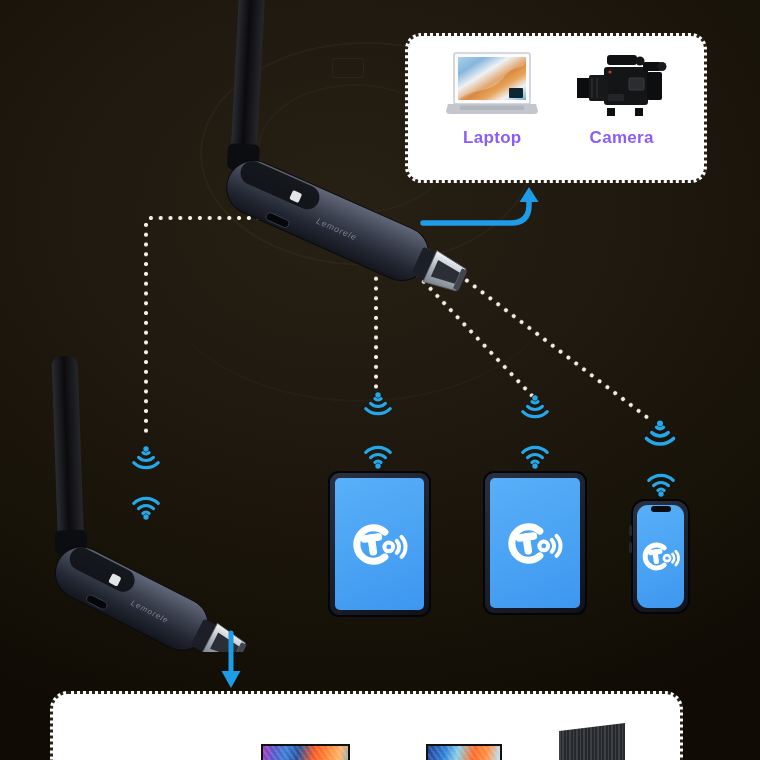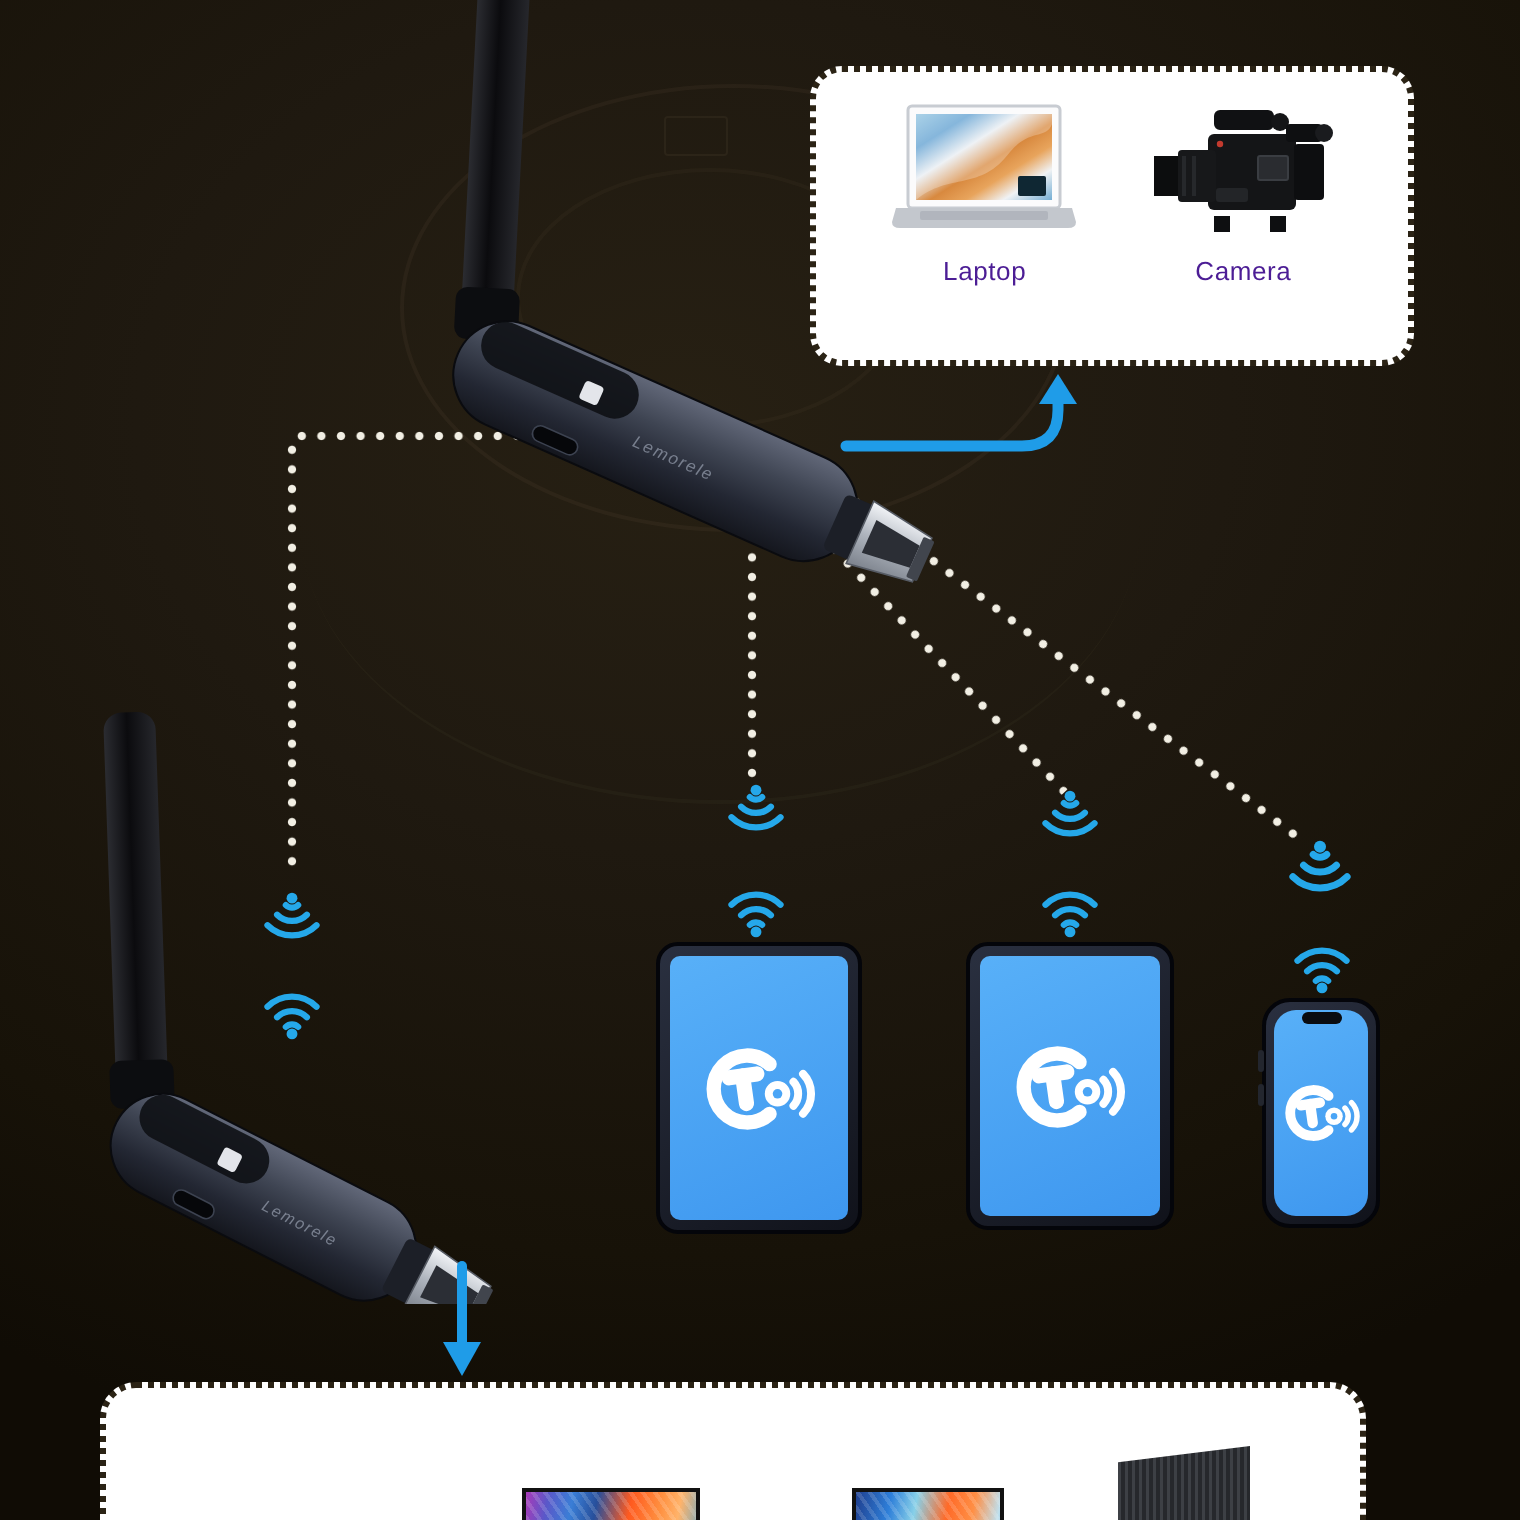--- a/index.html
+++ b/index.html
@@ -20,21 +20,21 @@
   .dots{height:10px;background-image:radial-gradient(circle,#f2efe4 1.8px,transparent 2.3px);background-size:9.8px 10px;background-repeat:repeat-x;}
   .dots-v{width:10px;background-image:radial-gradient(circle,#f2efe4 1.8px,transparent 2.3px);background-size:10px 9.8px;background-repeat:repeat-y;}
   .diag{transform-origin:0 50%;}
   
   .wifi{position:absolute;}
   .wifi.flip{transform:rotate(180deg);}
   
   .card{position:absolute;background:#fff;border:3px dotted #2b2315;border-radius:16px;box-sizing:border-box;}
   .src-card{left:405px;top:33px;width:302px;height:150px;display:flex;justify-content:space-evenly;align-items:flex-start;padding-top:16px;}
   .src-item{display:flex;flex-direction:column;align-items:center;}
-  .src-label{margin-top:6px;font-size:13px;font-weight:400;color:#4c1d95;letter-spacing:.3px;}
+  .src-label{margin-top:6px;font-size:17px;font-weight:700;color:#8b5cf6;letter-spacing:.3px;}
   .out-card{left:50px;top:691px;width:633px;height:110px;border-radius:18px;}
   .monitor{position:absolute;border:2px solid #111;border-bottom:none;box-sizing:border-box;}
   .mon1{left:208px;top:50px;width:89px;height:60px;
     background:linear-gradient(100deg,#a93ab8 0%,#5a58c9 12%,#3a7ed6 25%,#274f9b 38%,#ff5a1f 56%,#ff9040 72%,#ffb36a 82%,#49a8dd 100%);}
   .mon2{left:373px;top:50px;width:76px;height:55px;
     background:linear-gradient(100deg,#1f3f8f 0%,#2e7fd9 22%,#88d0e8 38%,#ff6a28 58%,#ff8f45 74%,#bfe0ee 90%,#4a9ed0 100%);}
   .mon1::after,.mon2::after{content:"";position:absolute;inset:0;
     background:repeating-linear-gradient(55deg,rgba(255,255,255,.14) 0 2px,transparent 2px 5px);}
   .panel{position:absolute;left:506px;top:29px;width:66px;height:81px;
     background:repeating-linear-gradient(90deg,#3d4045 0 1.5px,#26282c 1.5px 3.5px);

